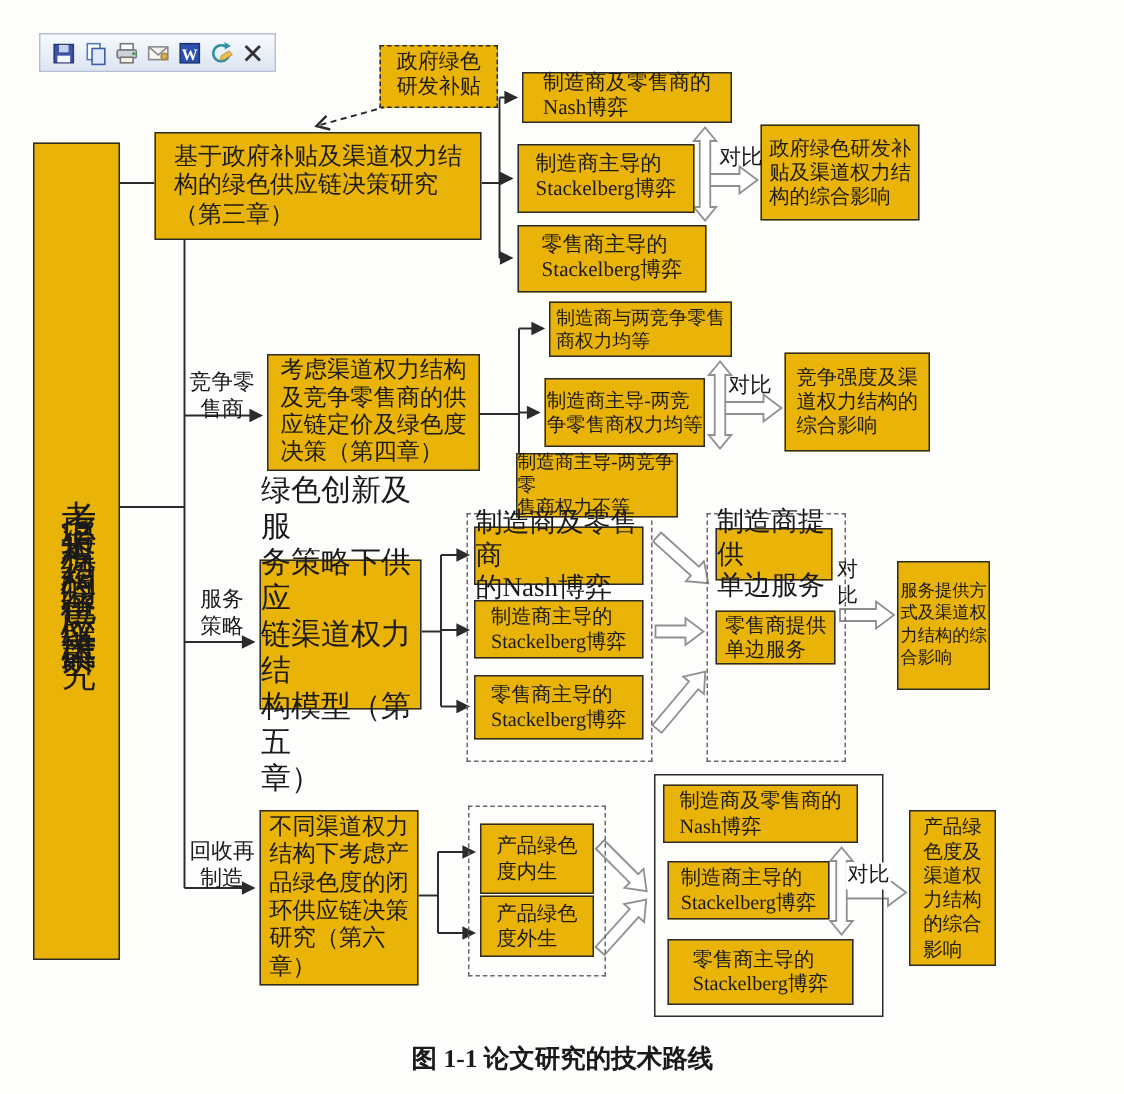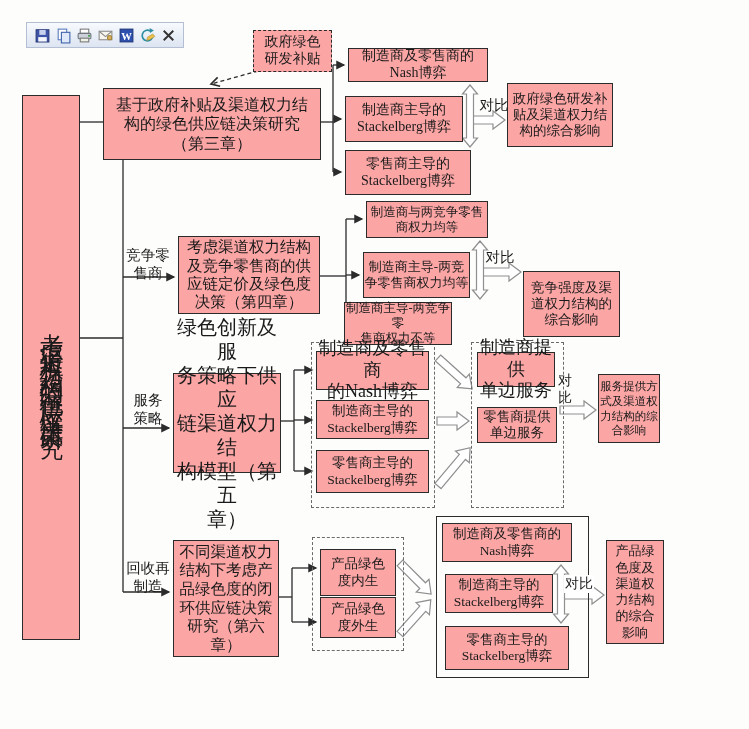--- a/index.html
+++ b/index.html
@@ -2,22 +2,22 @@
 <html><head>
 <meta charset="utf-8">
 <style>
   html,body{margin:0;padding:0;}
   body{width:749px;height:729px;background:#fdfdfc;position:relative;overflow:hidden;
        font-family:"Liberation Serif","DejaVu Serif",serif;color:#1a1a1a;}
   #stage{position:absolute;left:0;top:0;width:749px;height:729px;}
   svg.wires{position:absolute;left:0;top:0;z-index:1;}
   .dot{position:absolute;border:1px dashed #6a6a6a;background:transparent;z-index:2;box-sizing:border-box;}
   .solidbox{position:absolute;border:1px solid #2b2b2b;background:transparent;z-index:2;box-sizing:border-box;}
-  .bx{position:absolute;border:1px solid #2b2b2b;background:#fca5a5;display:flex;align-items:center;justify-content:center;
-      text-align:center;white-space:pre-line;line-height:1.2;z-index:3;box-sizing:border-box;}
+  .bx{position:absolute;border:1px solid #2b2b2b;background:#eab308;display:flex;align-items:center;justify-content:center;
+      text-align:left;white-space:pre-line;line-height:1.2;z-index:3;box-sizing:border-box;}
   .lbl{position:absolute;display:flex;align-items:center;justify-content:center;text-align:center;
        white-space:pre-line;line-height:1.25;z-index:4;background:transparent;}
   .vtxt{writing-mode:vertical-rl;text-orientation:upright;letter-spacing:6px;}
   #caption{position:absolute;left:150px;top:694px;width:450px;text-align:center;font-weight:bold;
            font-size:17px;z-index:4;}
   #toolbar{position:absolute;left:26px;top:22px;height:26px;display:flex;align-items:center;gap:3px;
            padding:2px 6px;background:linear-gradient(#f7fafd,#dde5f2);border:1px solid #b4bfd4;z-index:5;box-sizing:border-box;}
   .tbi{width:18px;height:18px;display:flex;align-items:center;justify-content:center;cursor:pointer;}
 </style>
 </head>
@@ -193,37 +193,37 @@
 贴及渠道权力结
 构的综合影响</div>
 
   <div class="bx" style="left:366px;top:201px;width:122px;height:37px;font-size:12.5px;">制造商与两竞争零售
 商权力均等</div>
   <div class="bx" style="left:363px;top:252px;width:107px;height:46px;font-size:13px;">制造商主导-两竞
 争零售商权力均等</div>
   <div class="bx" style="left:344px;top:302px;width:108px;height:43px;font-size:12.5px;font-family:Liberation Serif, serif;">制造商主导-两竞争零
 售商权力不等</div>
   <div class="lbl" style="left:484px;top:248px;width:32px;height:18px;font-size:14.5px;">对比</div>
-  <div class="bx" style="left:523px;top:235px;width:97px;height:66px;font-size:13.5px;margin-top:36px;">竞争强度及渠
+  <div class="bx" style="left:523px;top:235px;width:97px;height:66px;font-size:13.5px;">竞争强度及渠
 道权力结构的
 综合影响</div>
 
   <div class="bx" style="left:316px;top:351px;width:113px;height:39px;font-size:18px;">制造商及零售商
 的Nash博弈</div>
   <div class="bx" style="left:316px;top:400px;width:113px;height:39px;font-size:13.5px;">制造商主导的
 Stackelberg博弈</div>
   <div class="bx" style="left:316px;top:450px;width:113px;height:43px;font-size:13.5px;">零售商主导的
 Stackelberg博弈</div>
   <div class="bx" style="left:477px;top:352px;width:78px;height:35px;font-size:18px;">制造商提供
 单边服务</div>
   <div class="bx" style="left:477px;top:407px;width:80px;height:36px;font-size:13.5px;">零售商提供
 单边服务</div>
   <div class="lbl" style="left:556px;top:370px;width:18px;height:38px;font-size:14px;">对
 比</div>
-  <div class="bx" style="left:598px;top:374px;width:62px;height:69px;font-size:11.5px;line-height:1.3;">服务提供方
+  <div class="bx" style="left:598px;top:374px;width:62px;height:86px;font-size:11.5px;line-height:1.3;">服务提供方
 式及渠道权
 力结构的综
 合影响</div>
 
   <div class="bx" style="left:320px;top:549px;width:76px;height:47px;font-size:13.5px;">产品绿色
 度内生</div>
   <div class="bx" style="left:320px;top:597px;width:76px;height:41px;font-size:13.5px;">产品绿色
 度外生</div>
   <div class="bx" style="left:442px;top:523px;width:130px;height:39px;font-size:13.5px;">制造商及零售商的
 Nash博弈</div>
@@ -232,13 +232,14 @@
   <div class="bx" style="left:445px;top:626px;width:124px;height:44px;font-size:13.5px;">零售商主导的
 Stackelberg博弈</div>
   <div class="lbl" style="left:564px;top:575px;width:30px;height:18px;font-size:14px;background:#fff;">对比</div>
   <div class="bx" style="left:606px;top:540px;width:58px;height:104px;font-size:13px;line-height:1.25;">产品绿
 色度及
 渠道权
 力结构
 的综合
 影响</div>
 
+  <div id="caption">图 1-1 论文研究的技术路线</div>
 </div>
 
 </body></html>

